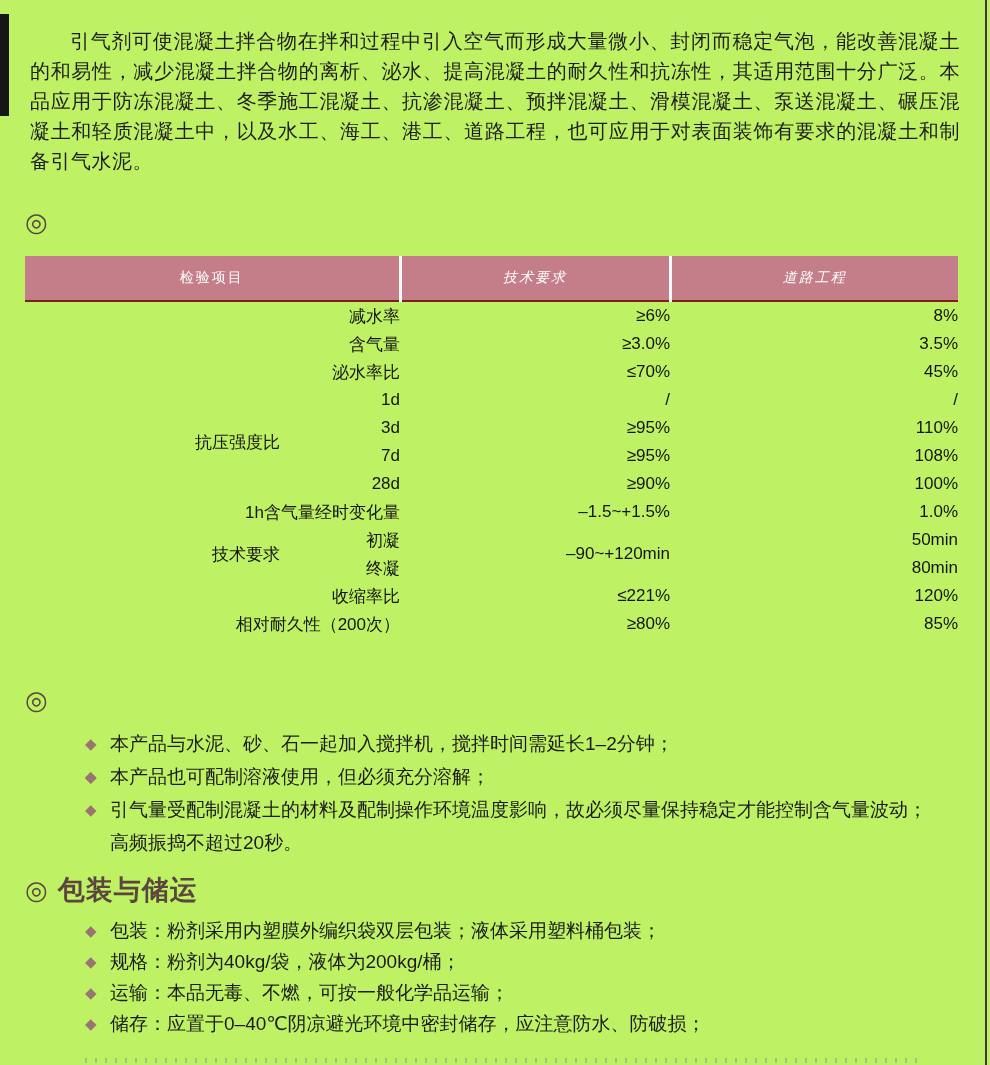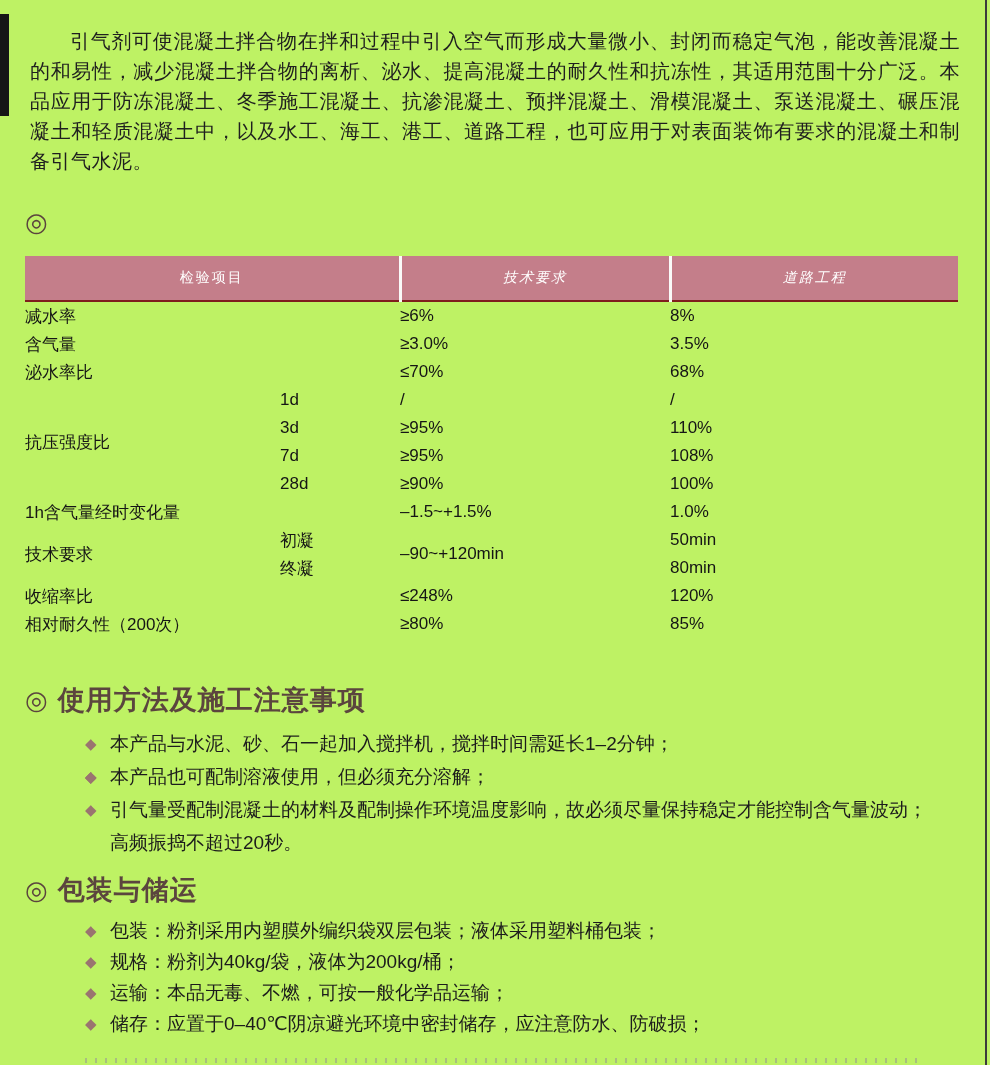--- a/index.html
+++ b/index.html
@@ -87,21 +87,21 @@
     font-size: 14px;
     height: 24px;
     padding: 10px;
     letter-spacing: 2px;
     border-bottom: 2px solid #7f1d1d;
   }
   table.props th.sep { border-left: 3px solid #fafaf9; font-style: italic; }
   table.props td {
     height: 28px;
     padding: 0;
-    text-align: left;
+    text-align: right;
     vertical-align: middle;
     font-size: 17px;
     color: #151515;
   }
   
   ul.bullets {
     list-style: none;
     margin: 0;
     padding: 0;
     margin-left: 85px;
@@ -160,21 +160,21 @@
         <td>8%</td>
       </tr>
       <tr>
         <td colspan="2">含气量</td>
         <td>≥3.0%</td>
         <td>3.5%</td>
       </tr>
       <tr>
         <td colspan="2">泌水率比</td>
         <td>≤70%</td>
-        <td>68%</td>
+        <td>45%</td>
       </tr>
       <tr>
         <td rowspan="4">抗压强度比</td>
         <td>1d</td>
         <td>/</td>
         <td>/</td>
       </tr>
       <tr>
         <td>3d</td>
         <td>≥95%</td>
@@ -200,34 +200,33 @@
         <td>初凝</td>
         <td rowspan="2">–90~+120min</td>
         <td>50min</td>
       </tr>
       <tr>
         <td>终凝</td>
         <td>80min</td>
       </tr>
       <tr>
         <td colspan="2">收缩率比</td>
-        <td>≤248%</td>
+        <td>≤221%</td>
         <td>120%</td>
       </tr>
       <tr>
         <td colspan="2">相对耐久性（200次）</td>
         <td>≥80%</td>
         <td>85%</td>
       </tr>
     </tbody>
   </table>
 
   <div class="section-heading h-usage">
     <span class="marker">◎</span>
-    <span>使用方法及施工注意事项</span>
   </div>
 
   <ul class="bullets u-list">
     <li>
       <span class="diamond">◆</span>
       <span>本产品与水泥、砂、石一起加入搅拌机，搅拌时间需延长1–2分钟；</span>
     </li>
     <li>
       <span class="diamond">◆</span>
     </li>

